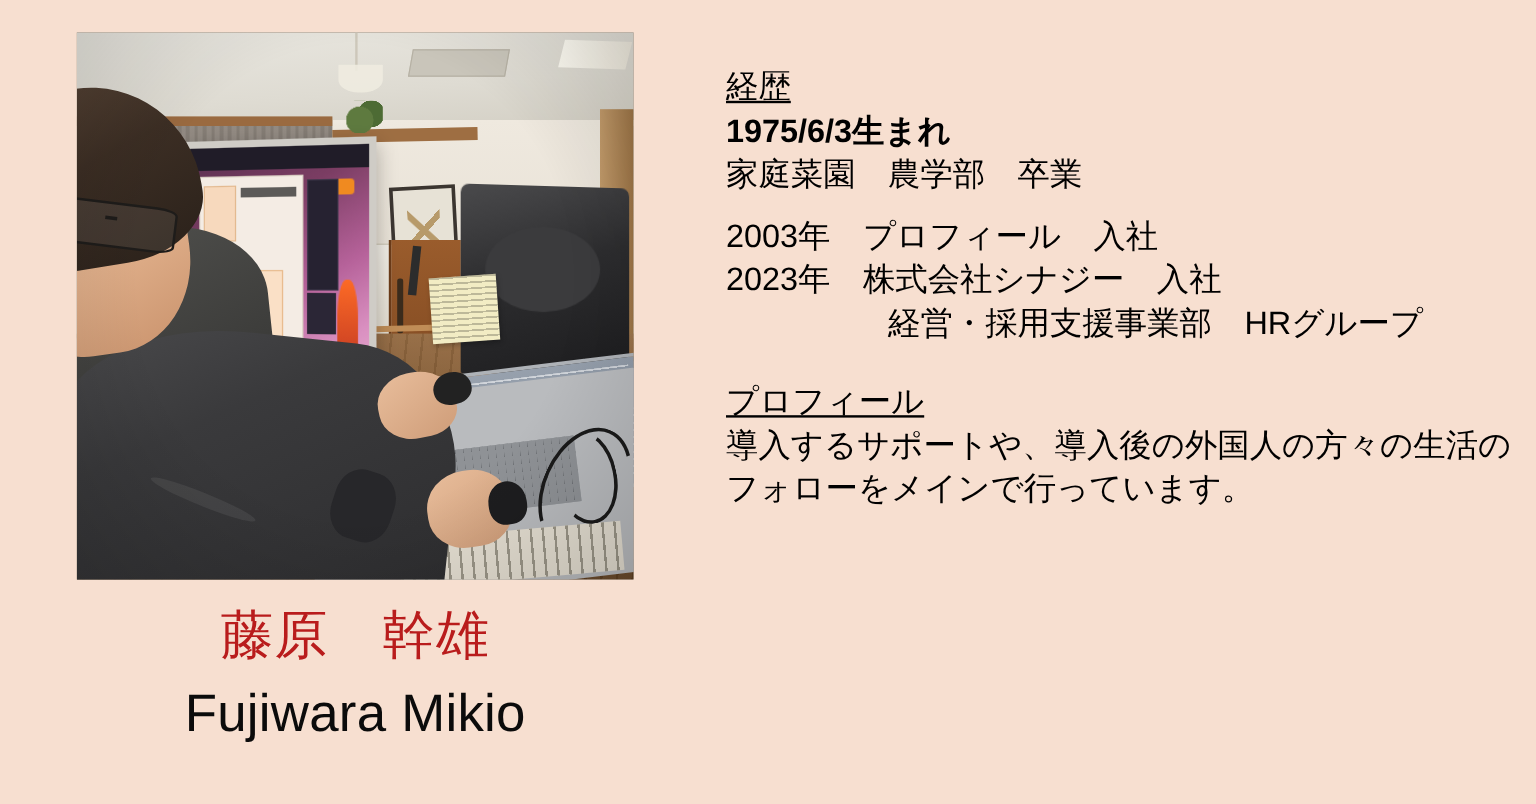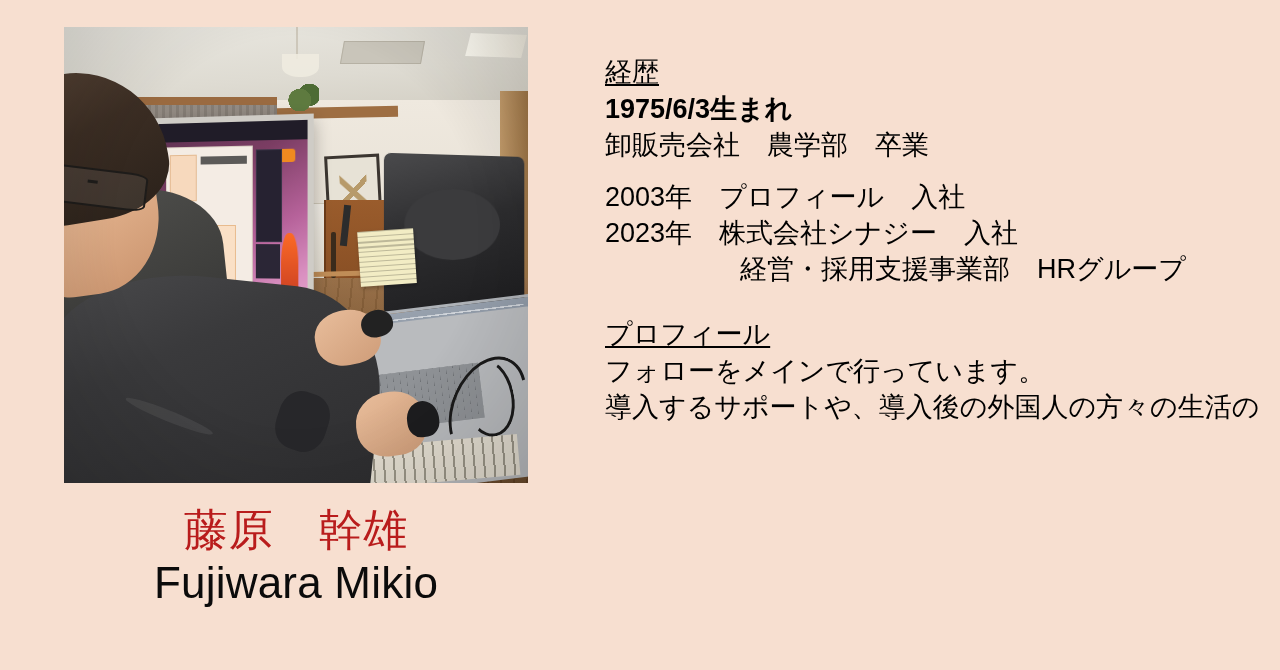--- a/index.html
+++ b/index.html
@@ -609,21 +609,21 @@
     font-weight: 400;
     letter-spacing: 0.02em;
     color: #b91c1c;
     white-space: pre;
   }
   .name-en {
     font-size: 44px;
     font-weight: 400;
     letter-spacing: 0.005em;
     color: #0b0b0b;
-    margin-top: 4px;
+    margin-top: 16px;
   }
 
   
   .content {
     position: absolute;
     left: 605px;
     top: 55px;
     width: 650px;
   }
 
@@ -763,33 +763,33 @@
   <div class="name-block">
     <div class="name-ja">藤原　幹雄</div>
     <div class="name-en">Fujiwara Mikio</div>
   </div>
 
   <div class="content">
 
     <div class="section">
       <div><span class="sec-heading">経歴</span></div>
       <div class="line bold">1975/6/3生まれ</div>
-      <div class="line">卸販売会社　農学部　卒業</div>
+      <div class="line">家庭菜園　農学部　卒業</div>
       <div class="spacer-sm"></div>
       <div class="line">2003年　プロフィール　入社</div>
       <div class="line">2023年　株式会社シナジー　入社</div>
       <div class="line">　　　　　経営・採用支援事業部　HRグループ</div>
     </div>
 
     <div class="spacer-md"></div>
 
     <div class="section">
       <div><span class="sec-heading">プロフィール</span></div>
+      <div class="line">導入するサポートや、導入後の外国人の方々の生活の</div>
       <div class="line">フォローをメインで行っています。</div>
-      <div class="line">導入するサポートや、導入後の外国人の方々の生活の</div>
     </div>
 
     <div class="spacer-lg"></div>
 
     <div class="section">
     </div>
 
   </div>
 
 </div>

